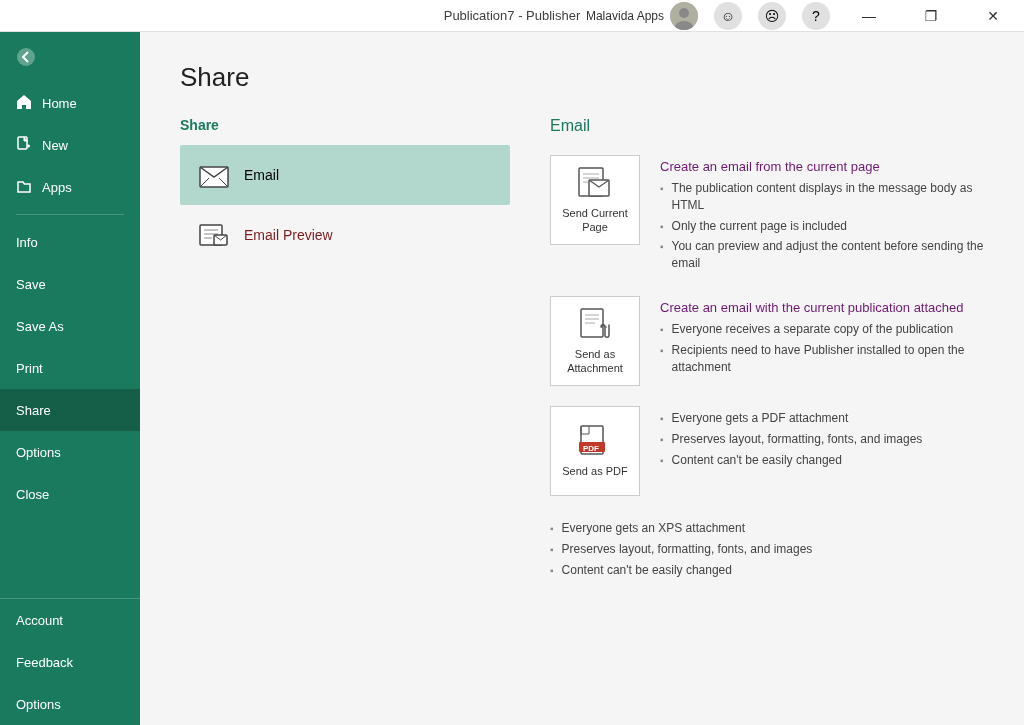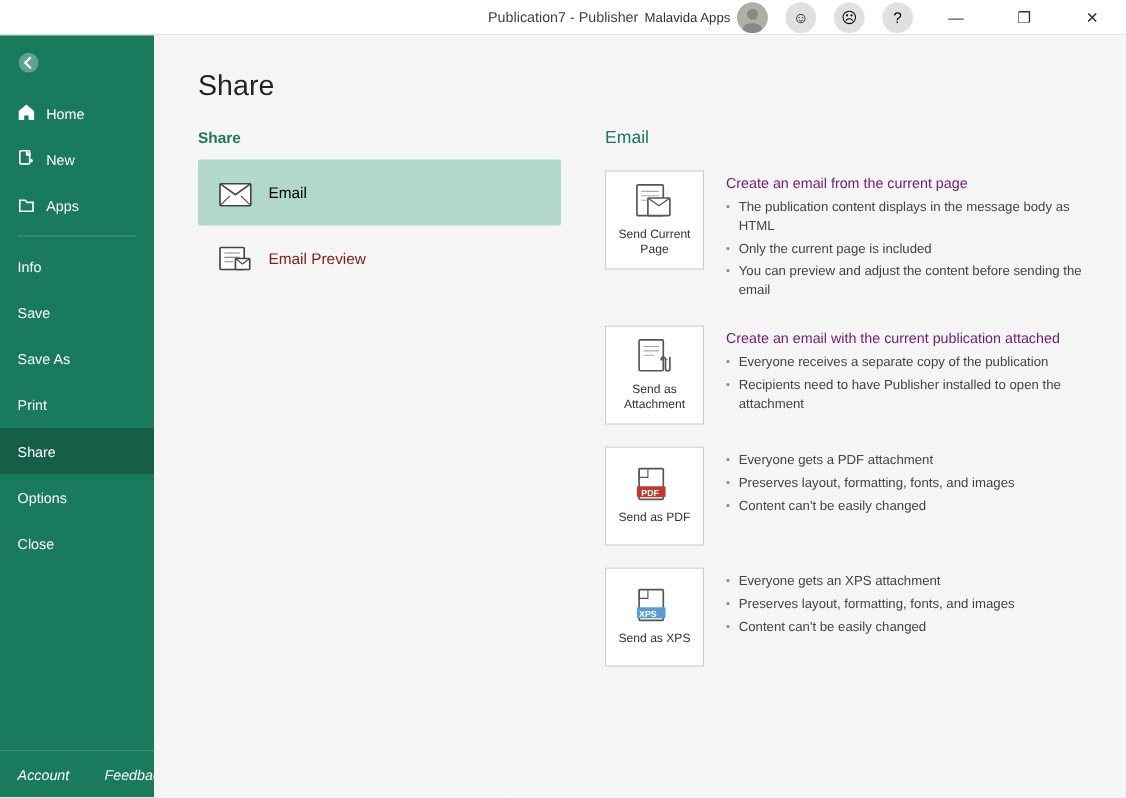--- a/index.html
+++ b/index.html
@@ -107,24 +107,23 @@
     }
     .sidebar-item.active { background: #155f49; }
     .sidebar-icon { font-size: 14px; }
     .sidebar-divider {
       height: 1px;
       background: rgba(255,255,255,0.2);
       margin: 6px 16px;
     }
     .sidebar-nav-bottom {
       display: flex;
-      flex-direction: row;
+      flex-direction: column;
       border-top: 1px solid rgba(255,255,255,0.2);
       margin-top: auto;
-      font-style: italic;
     }
     .sidebar-nav-bottom .sidebar-item {
       height: 42px;
     }
 
     
     .main-content {
       flex: 1;
       background: #f5f5f5;
       overflow-y: auto;
@@ -474,29 +473,20 @@
               <span>Preserves layout, formatting, fonts, and images</span>
             </div>
             <div class="email-option-bullet">
               <span class="bullet-dot">▪</span>
               <span>Content can't be easily changed</span>
             </div>
           </div>
         </div>
 
         <div class="email-option-row">
-          <div class="email-option-card">
-            <svg width="40" height="36" viewBox="0 0 40 36" fill="none">
-              <rect x="6" y="2" width="22" height="28" rx="1" stroke="#555" stroke-width="1.5" fill="#fff"></rect>
-              <polyline points="6,2 6,10 14,10 14,2" stroke="#555" stroke-width="1" fill="none"></polyline>
-              <rect x="4" y="18" width="26" height="10" rx="1" fill="#5b9bd5"></rect>
-              <text x="6" y="27" font-size="8" fill="white" font-family="sans-serif" font-weight="bold">XPS</text>
-            </svg>
-            <span class="email-option-card-label">Send as XPS</span>
-          </div>
           <div class="email-option-desc">
             <div class="email-option-bullet">
               <span class="bullet-dot">▪</span>
               <span>Everyone gets an XPS attachment</span>
             </div>
             <div class="email-option-bullet">
               <span class="bullet-dot">▪</span>
               <span>Preserves layout, formatting, fonts, and images</span>
             </div>
             <div class="email-option-bullet">

